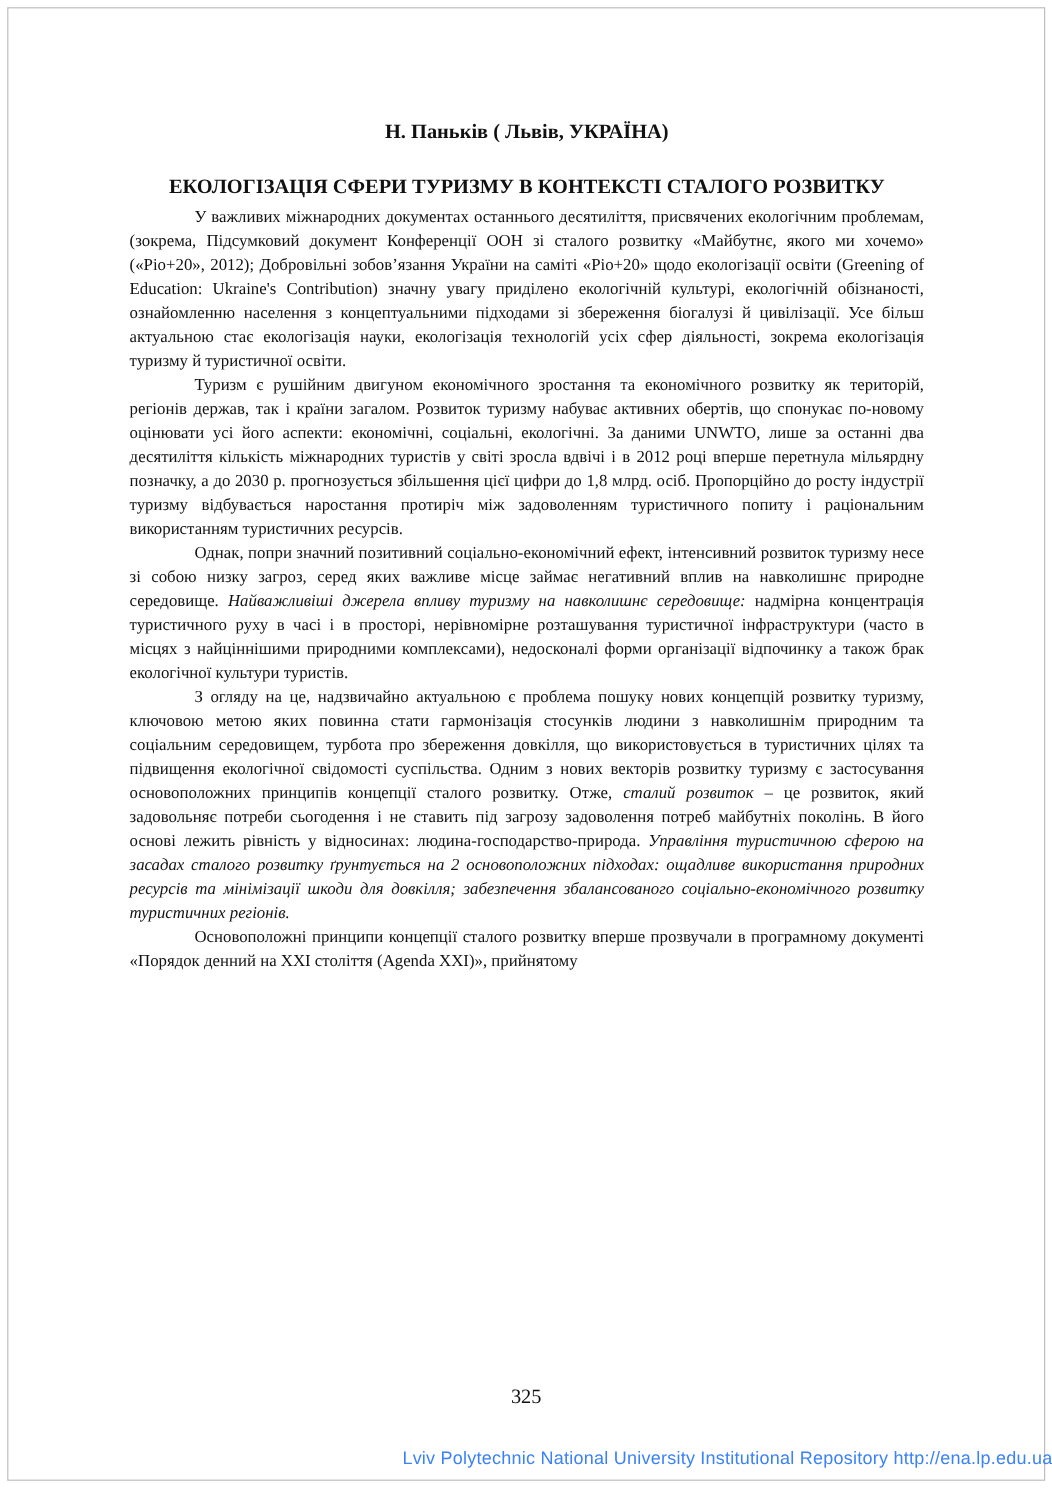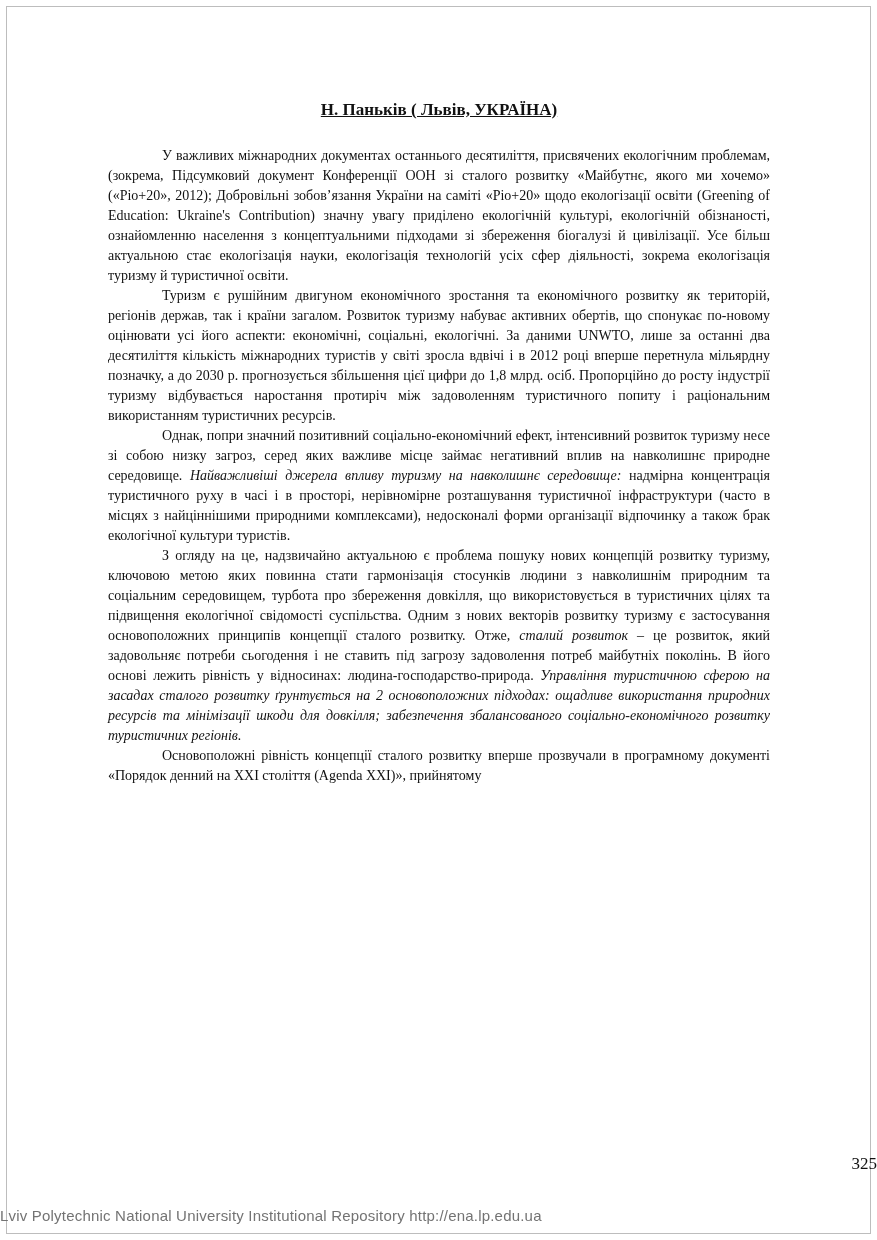--- a/index.html
+++ b/index.html
@@ -22,21 +22,20 @@
     position: absolute;
     left: 108px;
     width: 662px;
     top: 100px;
   }
   .author-line {
     text-align: center;
     font-weight: bold;
     font-size: 17px;
     margin: 0 0 26px 0;
-    text-decoration: underline;
   }
   .paper-title {
     text-align: center;
     font-weight: bold;
     font-size: 17px;
     margin: 0 0 6px 0;
   }
   .affiliation {
     text-align: center;
     font-style: italic;
@@ -49,45 +48,46 @@
     margin: 0;
     text-align: justify;
     text-indent: 54px;
   }
   .body-paragraph .italic { font-style: italic; }
   .page-number {
     position: absolute;
     left: 0;
     right: 0;
     bottom: 66px;
-    text-align: right;
+    text-align: center;
     font-size: 17px;
   }
   .footer {
     position: absolute;
     left: 0;
     right: 0;
     bottom: 16px;
-    text-align: left;
+    text-align: right;
     font-family: "Liberation Sans", "DejaVu Sans", sans-serif;
     font-size: 15px;
-    color: #737373;
+    color: #3b82f6;
     letter-spacing: 0.2px;
   }
 </style>
 </head>
 <body>
 
 <div class="frame"></div>
 
 <div class="content">
   <p class="author-line">Н. Паньків ( Львів, УКРАЇНА)</p>
+  <p class="paper-title">ЕКОЛОГІЗАЦІЯ СФЕРИ ТУРИЗМУ В КОНТЕКСТІ СТАЛОГО РОЗВИТКУ</p>
   <div class="body-text">
       <p class="body-paragraph"><span>У важливих міжнародних документах останнього десятиліття, присвячених екологічним проблемам, (зокрема, Підсумковий документ Конференції ООН зі сталого розвитку «Майбутнє, якого ми хочемо» («Ріо+20», 2012); Добровільні зобов’язання України на саміті «Ріо+20» щодо екологізації освіти (Greening of Education: Ukraine's Contribution) значну увагу приділено екологічній культурі, екологічній обізнаності, ознайомленню населення з концептуальними підходами зі збереження біогалузі й цивілізації. Усе більш актуальною стає екологізація науки, екологізація технологій усіх сфер діяльності, зокрема екологізація туризму й туристичної освіти.</span></p>
       <p class="body-paragraph"><span>Туризм є рушійним двигуном економічного зростання та економічного розвитку як територій, регіонів держав, так і країни загалом. Розвиток туризму набуває активних обертів, що спонукає по-новому оцінювати усі його аспекти: економічні, соціальні, екологічні. За даними UNWTO, лише за останні два десятиліття кількість міжнародних туристів у світі зросла вдвічі і в 2012 році вперше перетнула мільярдну позначку, а до 2030 р. прогнозується збільшення цієї цифри до 1,8 млрд. осіб. Пропорційно до росту індустрії туризму відбувається наростання протиріч між задоволенням туристичного попиту і раціональним використанням туристичних ресурсів.</span></p>
       <p class="body-paragraph"><span>Однак, попри значний позитивний соціально-економічний ефект, інтенсивний розвиток туризму несе зі собою низку загроз, серед яких важливе місце займає негативний вплив на навколишнє природне середовище. </span><span class="italic">Найважливіші джерела впливу туризму на навколишнє середовище:</span><span> надмірна концентрація туристичного руху в часі і в просторі, нерівномірне розташування туристичної інфраструктури (часто в місцях з найціннішими природними комплексами), недосконалі форми організації відпочинку а також брак екологічної культури туристів.</span></p>
       <p class="body-paragraph"><span>З огляду на це, надзвичайно актуальною є проблема пошуку нових концепцій розвитку туризму, ключовою метою яких повинна стати гармонізація стосунків людини з навколишнім природним та соціальним середовищем, турбота про збереження довкілля, що використовується в туристичних цілях та підвищення екологічної свідомості суспільства. Одним з нових векторів розвитку туризму є застосування основоположних принципів концепції сталого розвитку. Отже, </span><span class="italic">сталий розвиток</span><span> – це розвиток, який задовольняє потреби сьогодення і не ставить під загрозу задоволення потреб майбутніх поколінь. В його основі лежить рівність у відносинах: людина-господарство-природа. </span><span class="italic">Управління туристичною сферою на засадах сталого розвитку ґрунтується на 2 основоположних підходах: ощадливе використання природних ресурсів та мінімізації шкоди для довкілля; забезпечення збалансованого соціально-економічного розвитку туристичних регіонів.</span></p>
-      <p class="body-paragraph"><span>Основоположні рівність концепції сталого розвитку вперше прозвучали в програмному документі «Порядок денний на ХХІ століття (Agenda XXI)», прийнятому</span></p>
+      <p class="body-paragraph"><span>Основоположні принципи концепції сталого розвитку вперше прозвучали в програмному документі «Порядок денний на ХХІ століття (Agenda XXI)», прийнятому</span></p>
     </div>
 </div>
 
 <div class="page-number">325</div>
 <div class="footer">Lviv Polytechnic National University Institutional Repository http://ena.lp.edu.ua</div>
 
 </body></html>

